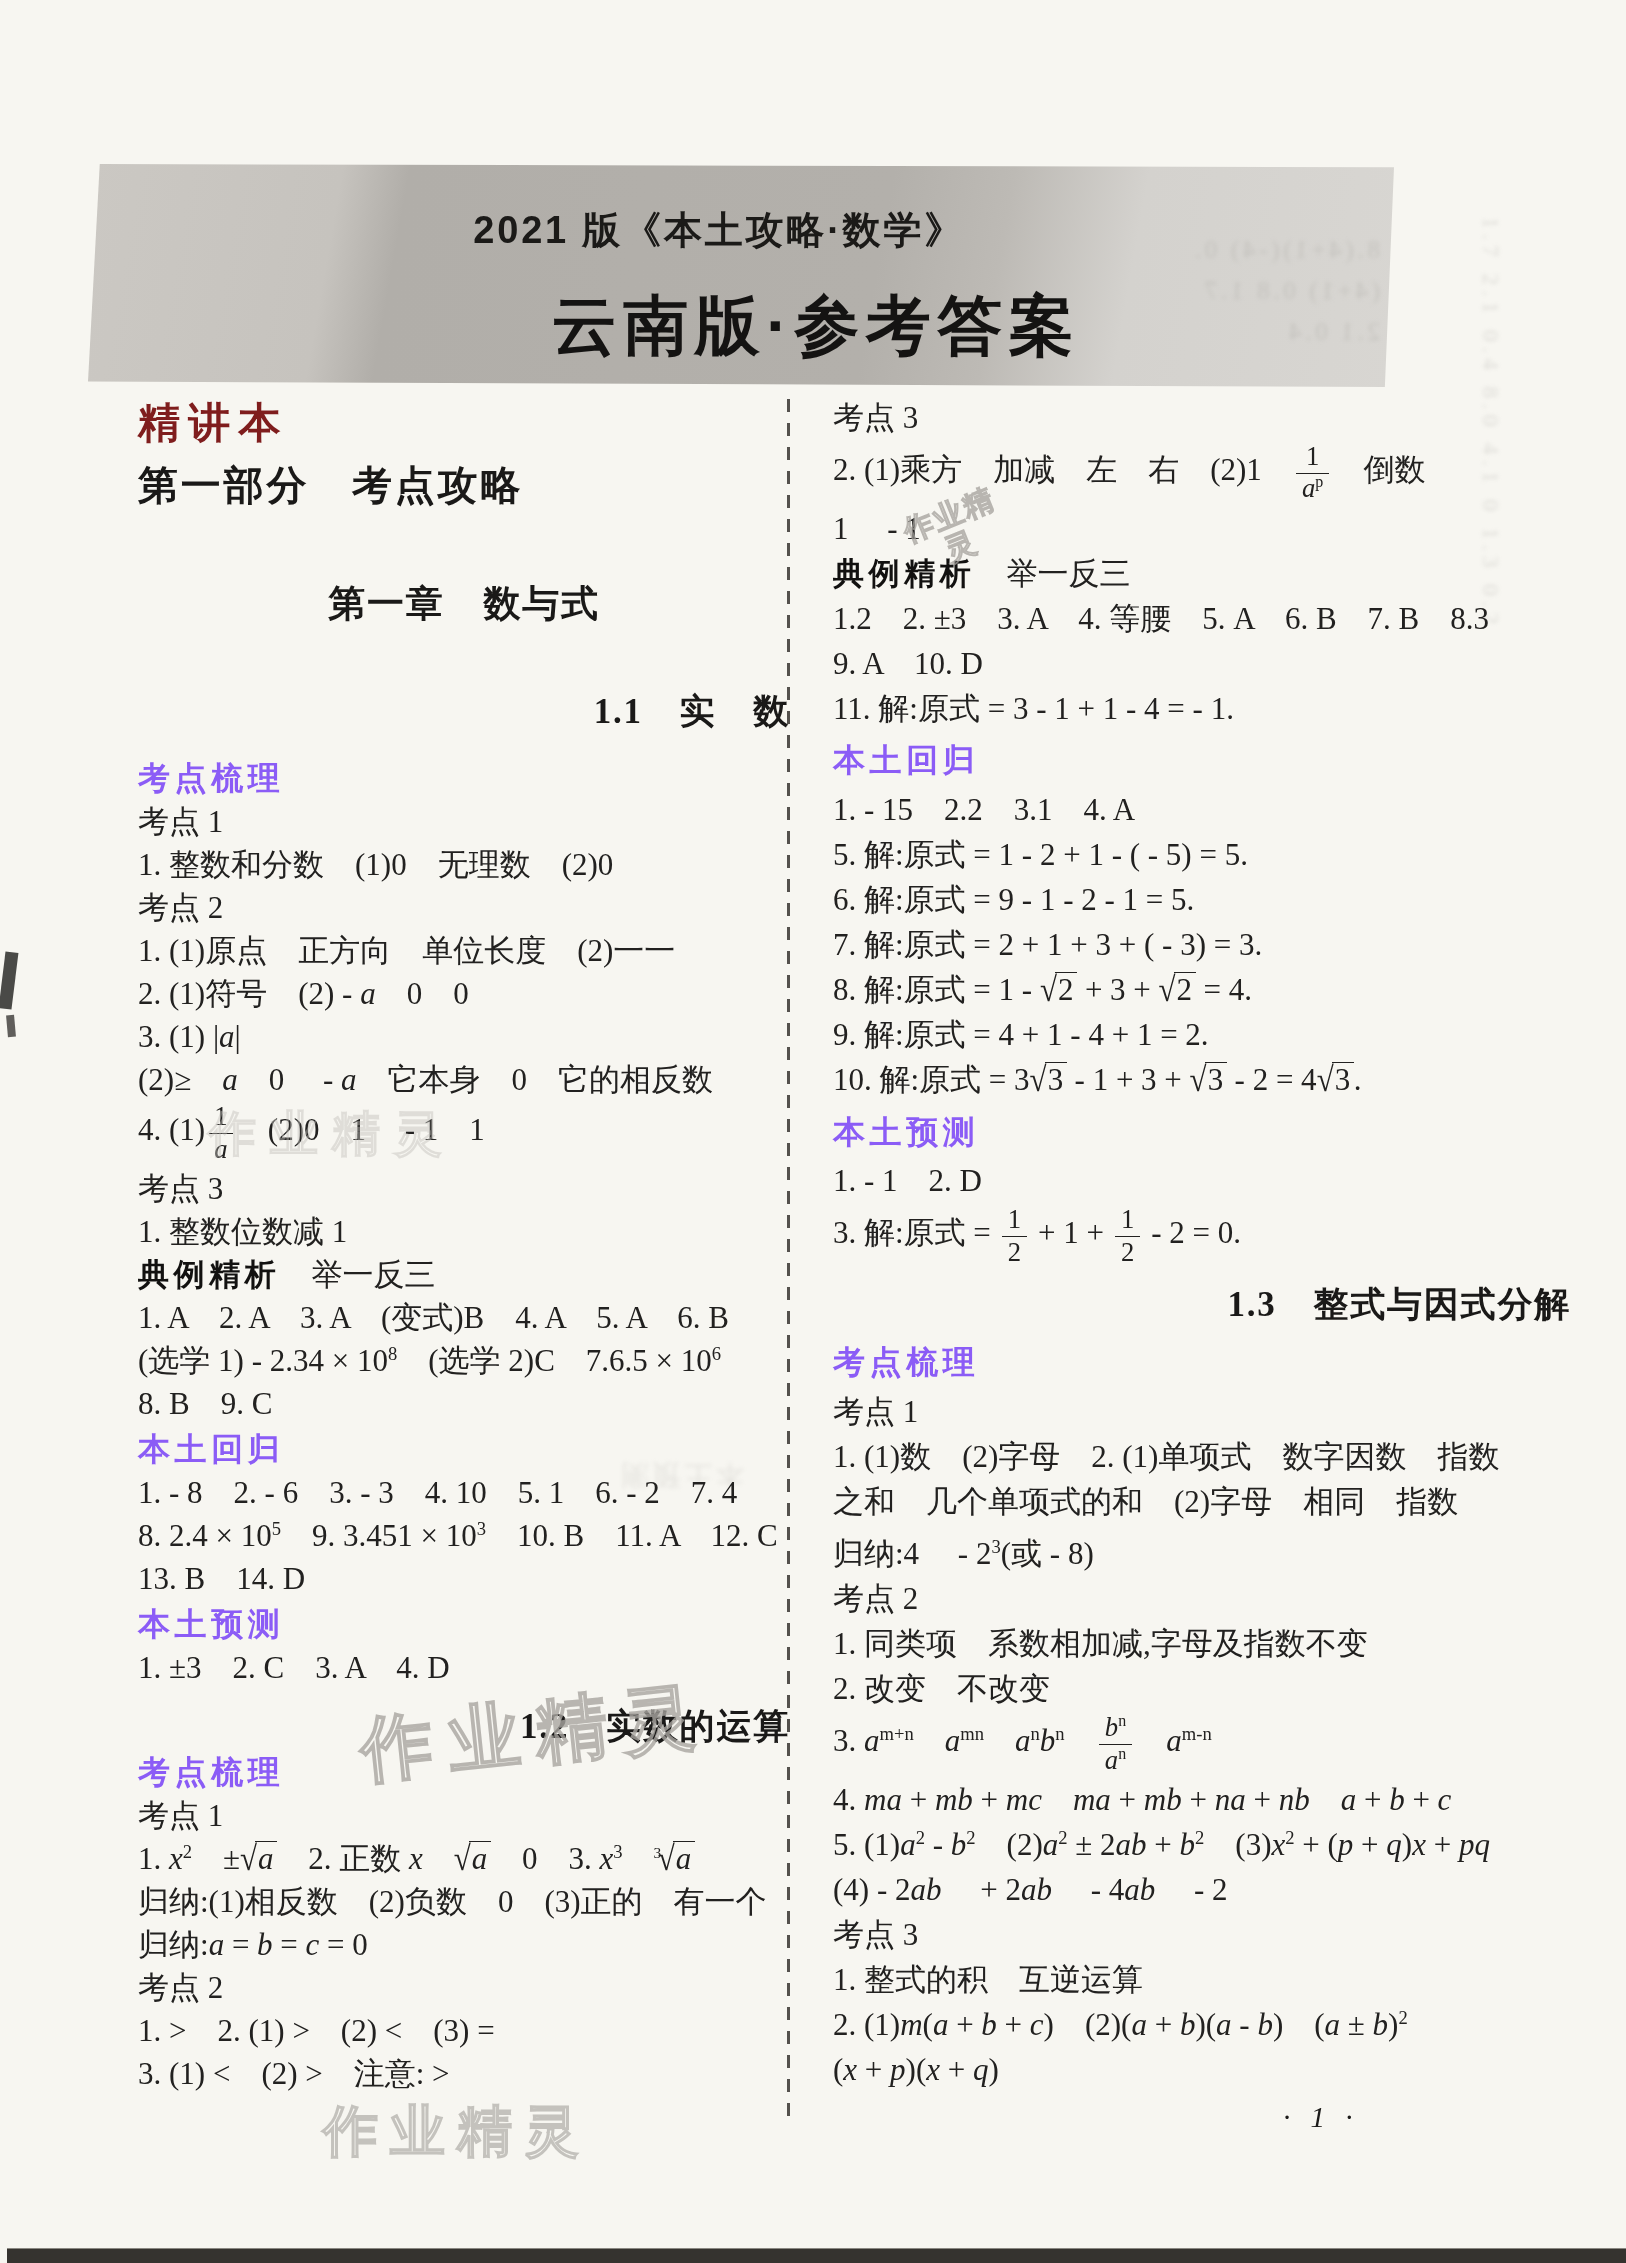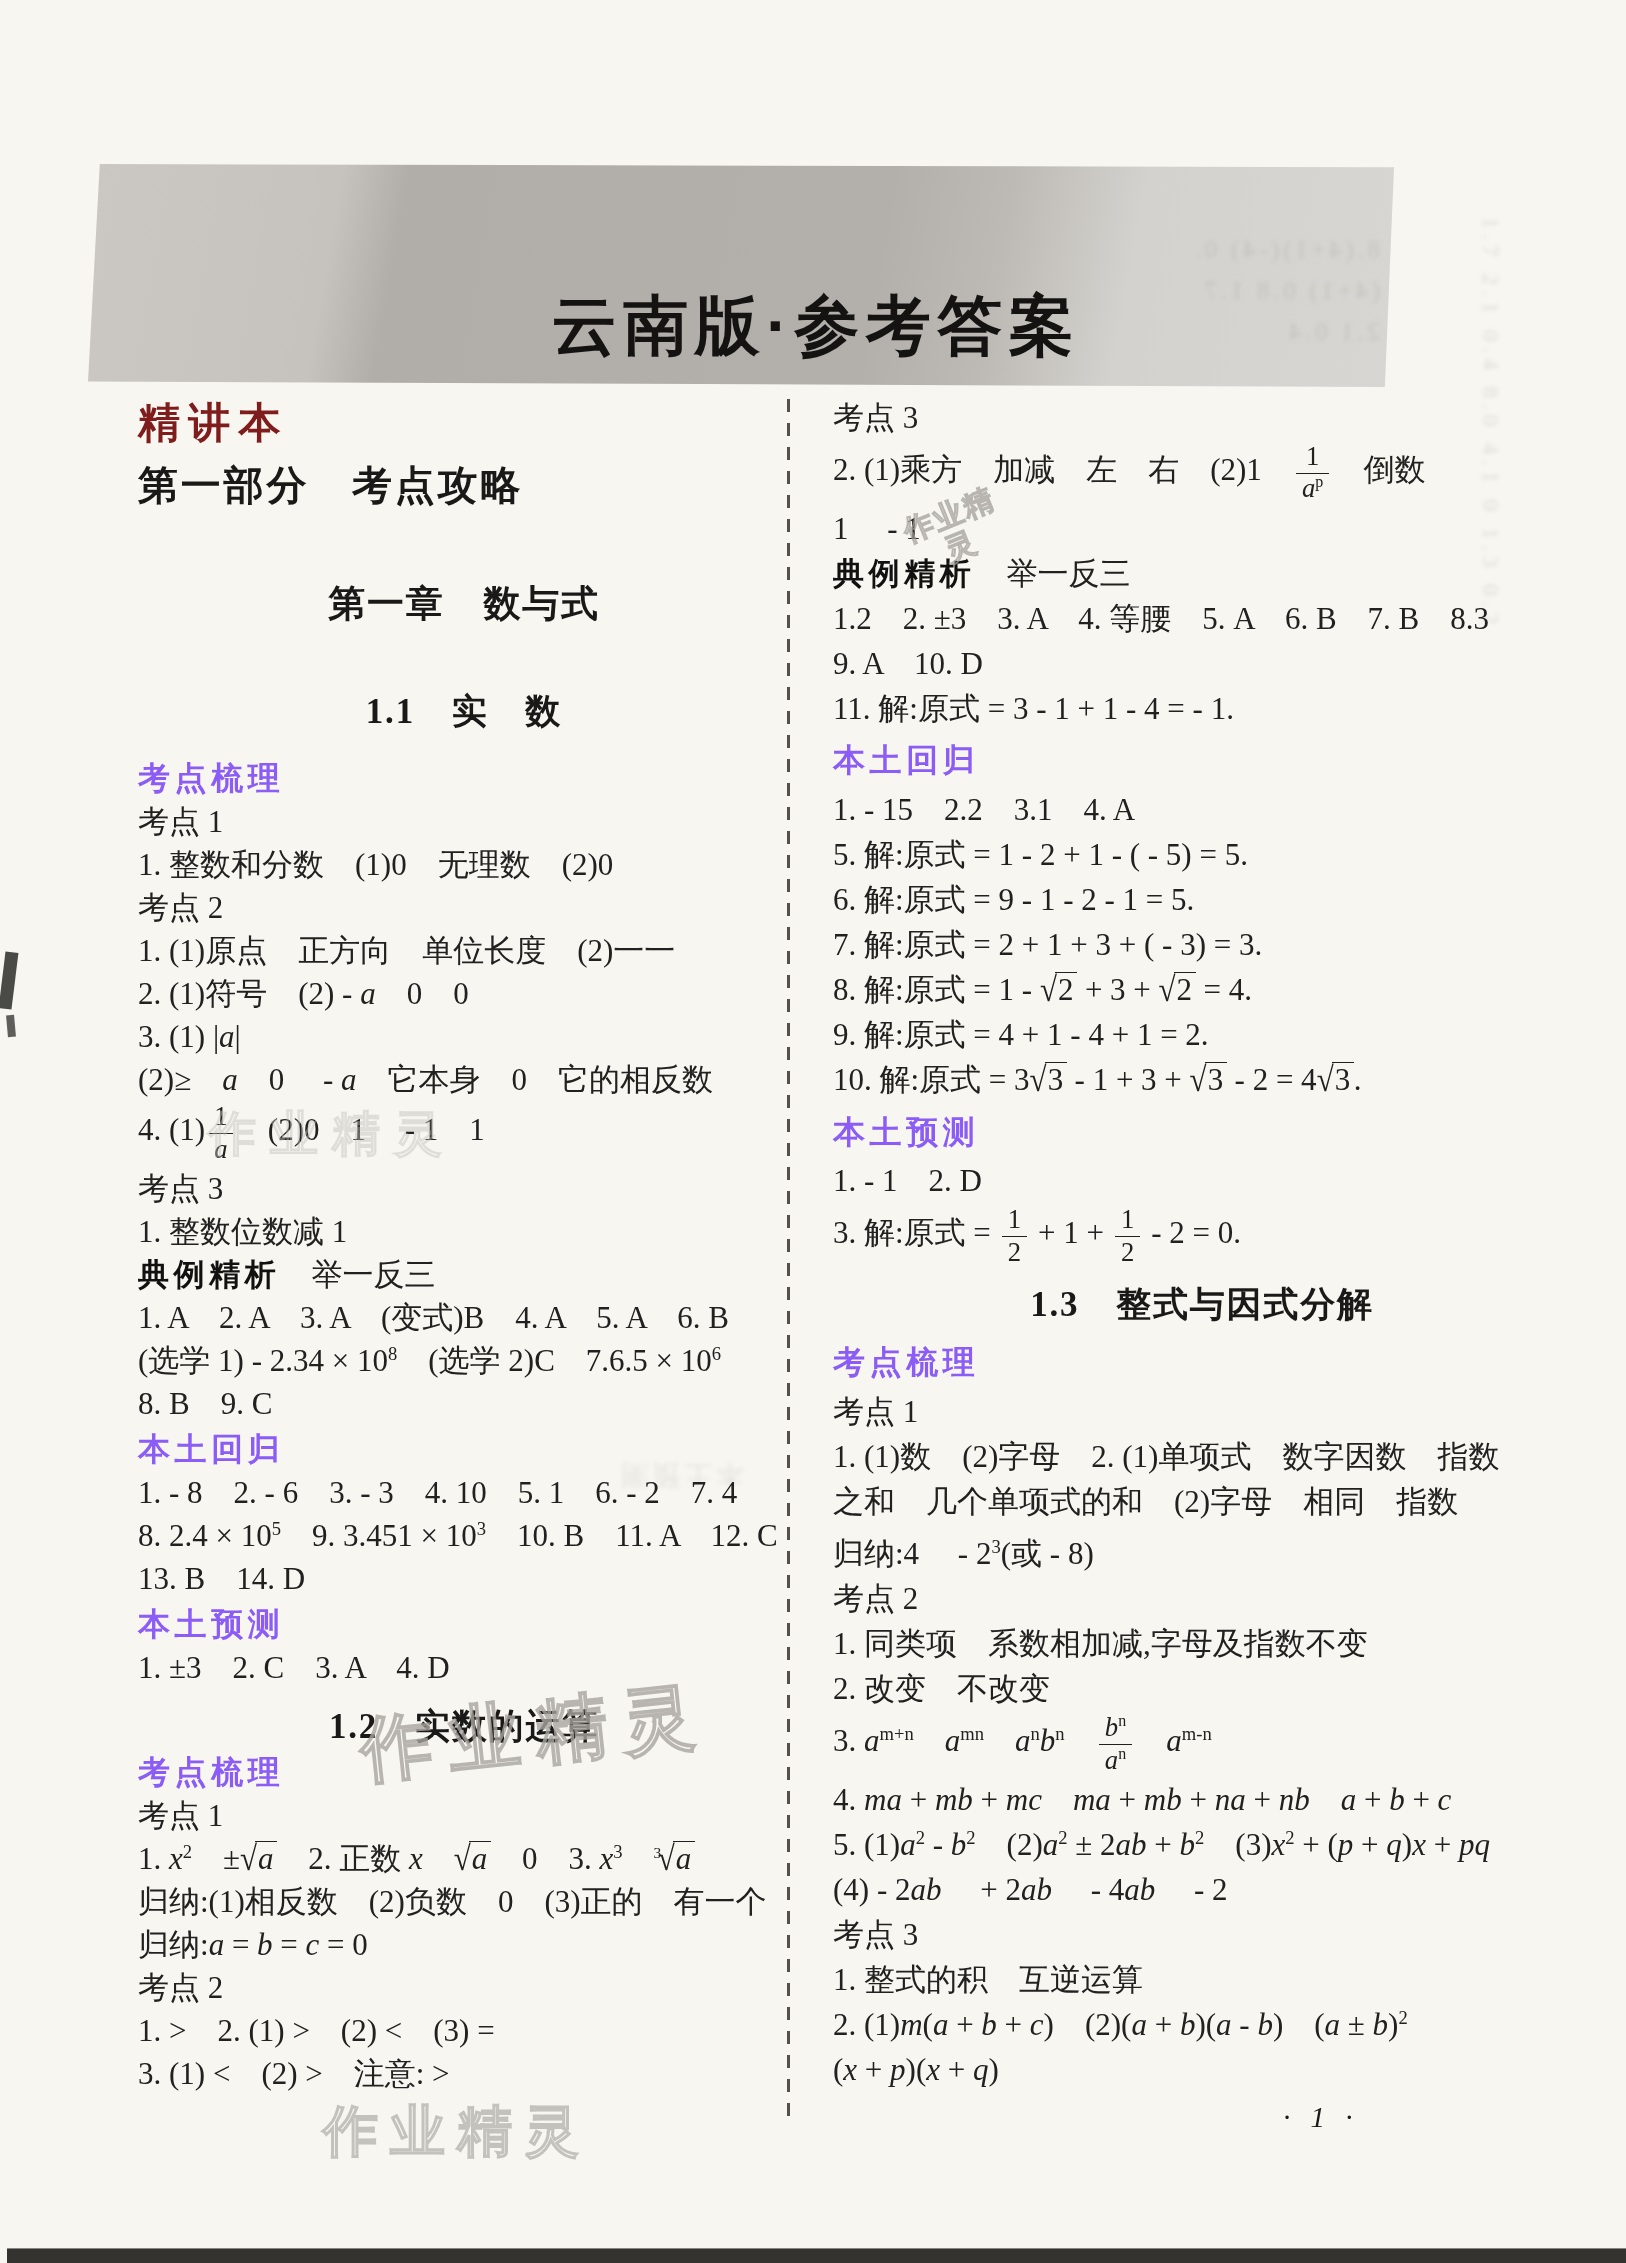--- a/index.html
+++ b/index.html
@@ -31,21 +31,21 @@
   #col-right{left:833px;top:395px;width:738px;}
   .ln{font-size:31px;line-height:43px;white-space:nowrap;color:#222120;}
   #col-right .ln{line-height:45px;}
   .ln.tall{margin:1.8px 0;}
   .brand{
     font-family:"Liberation Sans","DejaVu Sans",sans-serif;font-weight:900;
     font-size:42px;line-height:52px;letter-spacing:8.3px;color:#7f1d1d;margin-top:1.8px;
   }
   .h1{font-weight:700;font-size:40px;line-height:48px;text-align:left;letter-spacing:2.8px;margin-top:13px;color:#1a1918;}
   .h2{font-weight:700;font-size:37px;line-height:44px;text-align:center;letter-spacing:1.8px;margin-top:72px;color:#1a1918;}
-  .h3{font-weight:700;font-size:35px;line-height:42px;text-align:center;letter-spacing:1.8px;margin-top:65px;color:#1a1918;}
+  .h3{font-weight:700;font-size:35px;line-height:42px;text-align:right;letter-spacing:1.8px;margin-top:65px;color:#1a1918;}
   .kb{
     font-family:"Liberation Sans","DejaVu Sans",sans-serif;font-weight:700;
     font-size:32px;line-height:39px;letter-spacing:4.6px;margin:7.4px 0 3.7px;color:#8b5cf6;
   }
   #col-left .kb{margin:5.5px 0 1.8px;}
   .hb{font-family:"Liberation Sans","DejaVu Sans",sans-serif;font-weight:700;letter-spacing:4.6px;color:#121110;}
   
   sup{font-size:0.6em;line-height:0;vertical-align:super;}
   .fr{display:inline-flex;flex-direction:column;align-items:center;vertical-align:middle;line-height:1.12;font-size:0.86em;margin:0 3.7px;}
   .fr .fn{padding:0 5.5px 0.9px;}
@@ -77,20 +77,21 @@
   
   #pageno{position:absolute;left:1283px;top:2101px;font-style:italic;font-size:29px;letter-spacing:6.5px;color:#1c1b1a;}
   #bottombar{position:absolute;left:7.4px;top:2248px;width:1619px;height:14px;background:#35332f;border-top:1.8px solid #8a8882;}
   .speck1{position:absolute;left:1.8px;top:952px;width:13px;height:57px;background:#2c2b29;transform:rotate(7deg);opacity:.85;}
   .speck2{position:absolute;left:6.5px;top:1015px;width:8.3px;height:22px;background:#3a3836;transform:rotate(-5deg);opacity:.8;}
 </style>
 </head>
 <body>
 
 <div id="banner">
+  <div class="banner-line1">2021 版《本土攻略·数学》</div>
   <div class="banner-line2">云南版·参考答案</div>
 </div>
 
 <div class="ghost g1">8.(4+1)(-4) 0.(4+1) 0.8 1.7 2.1 0.4</div>
 <div class="ghost g2">1.7 2.1 0.4 8.0 4.1 0 1.3 0.2</div>
 <div class="ghost g3">本土预测</div>
 
 <div id="divider"></div>
 
 <div id="col-left" class="col">

